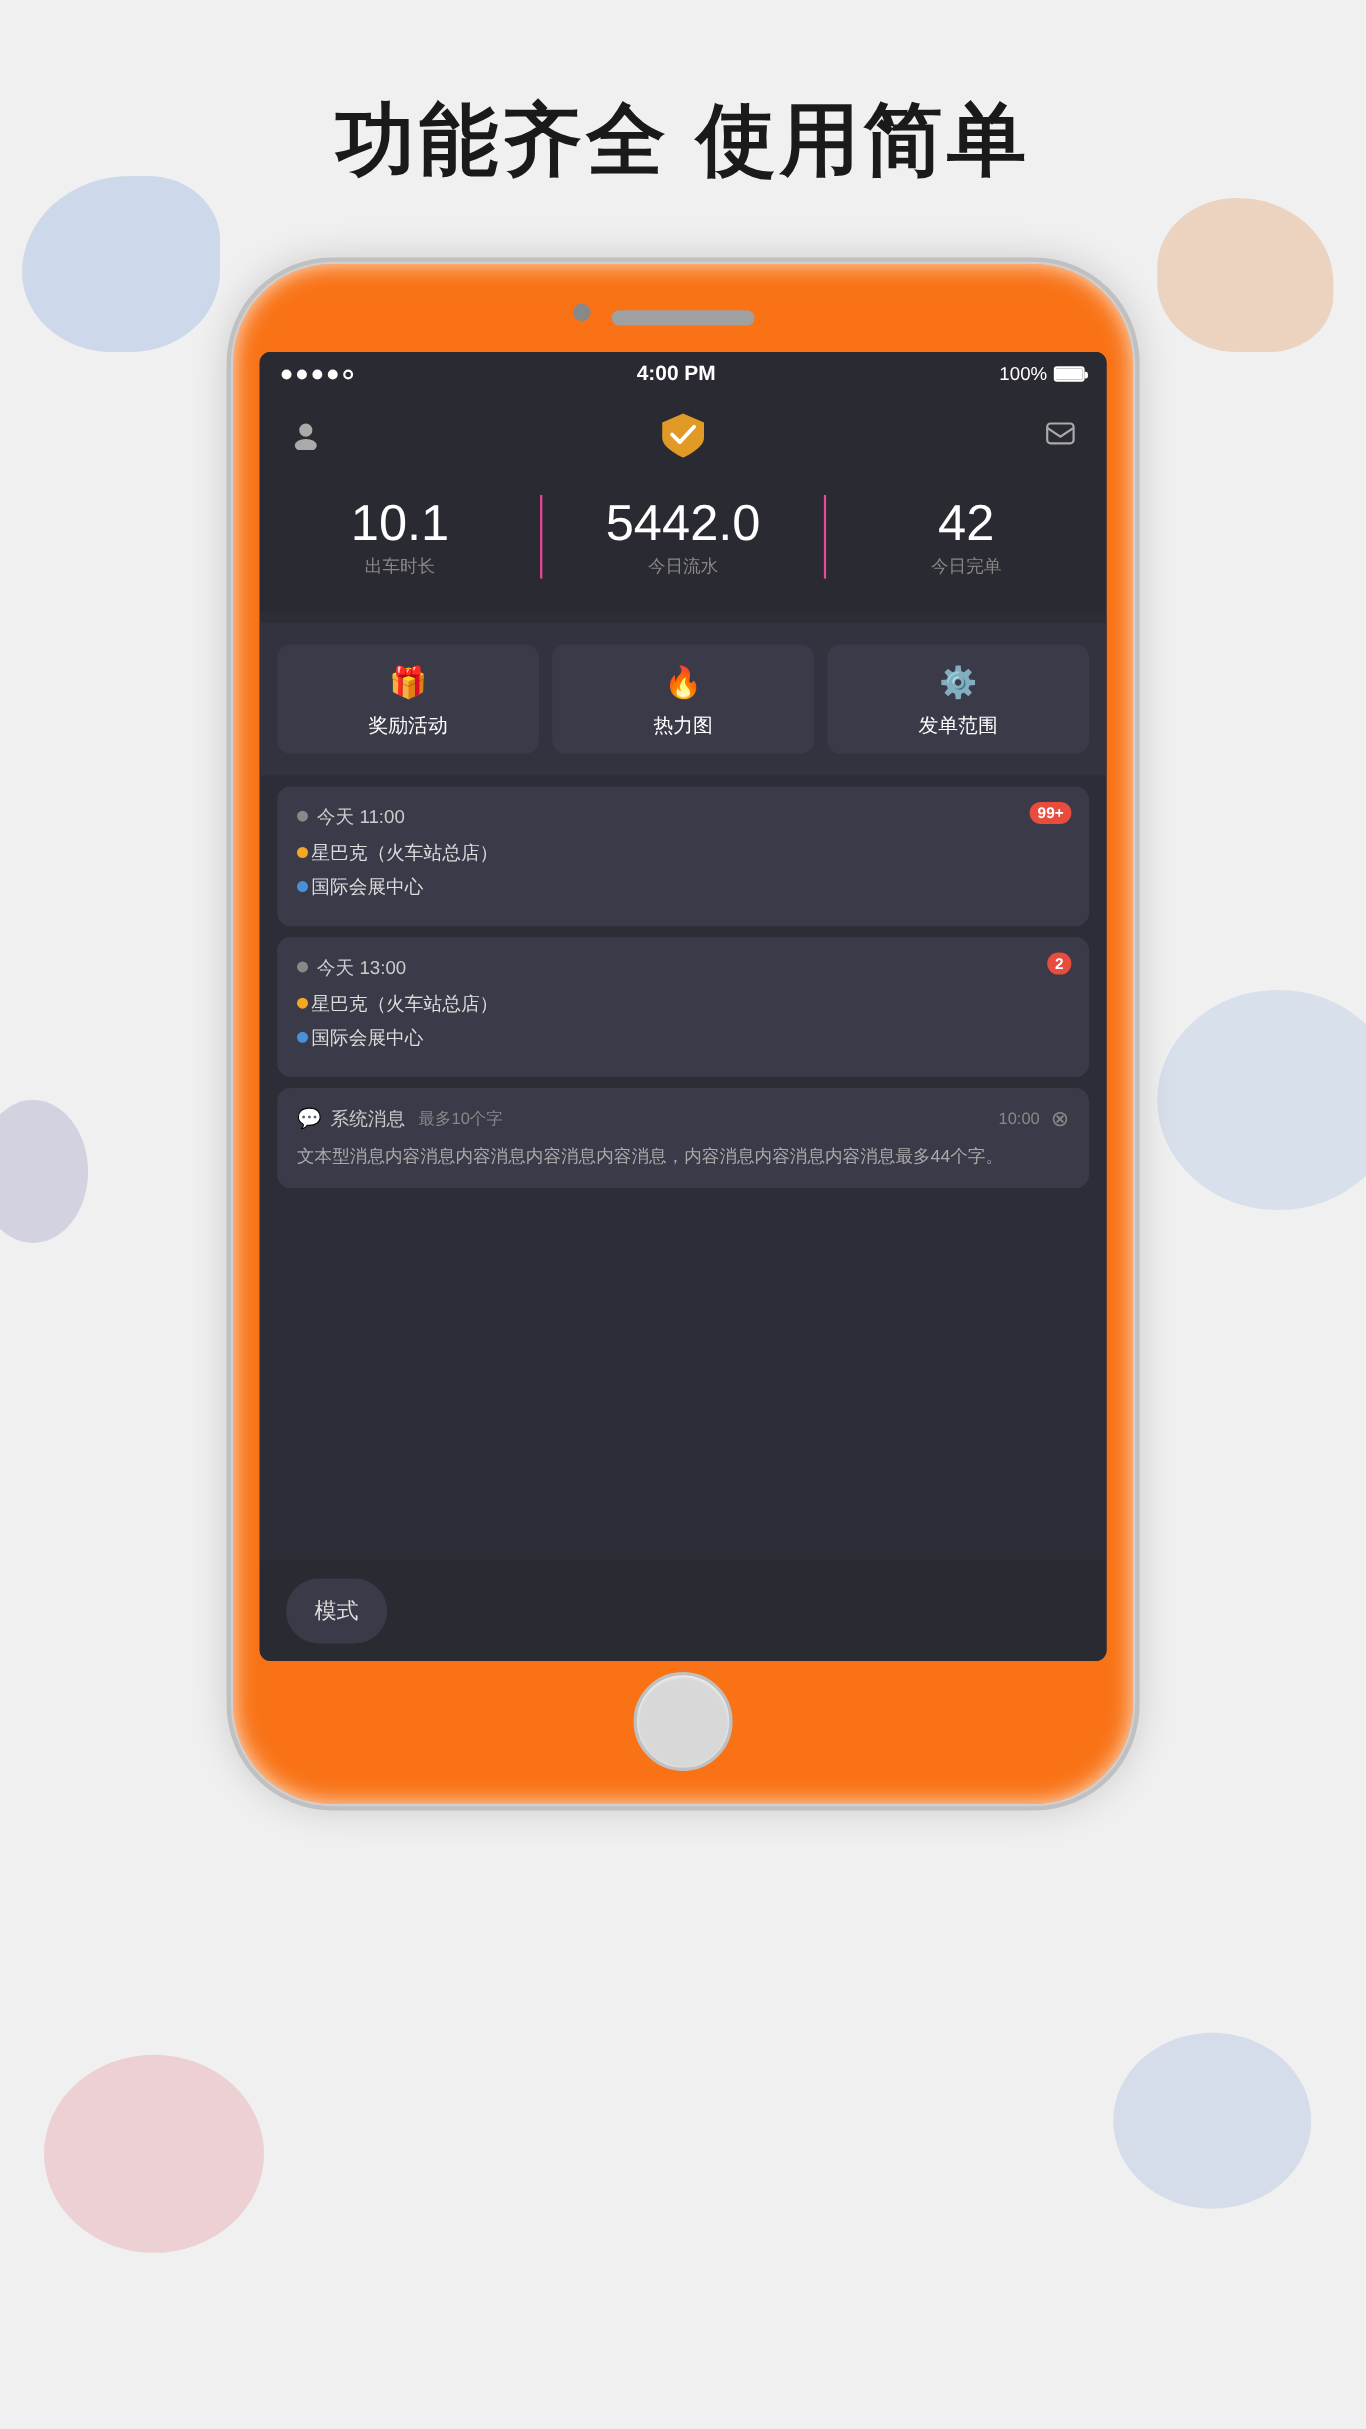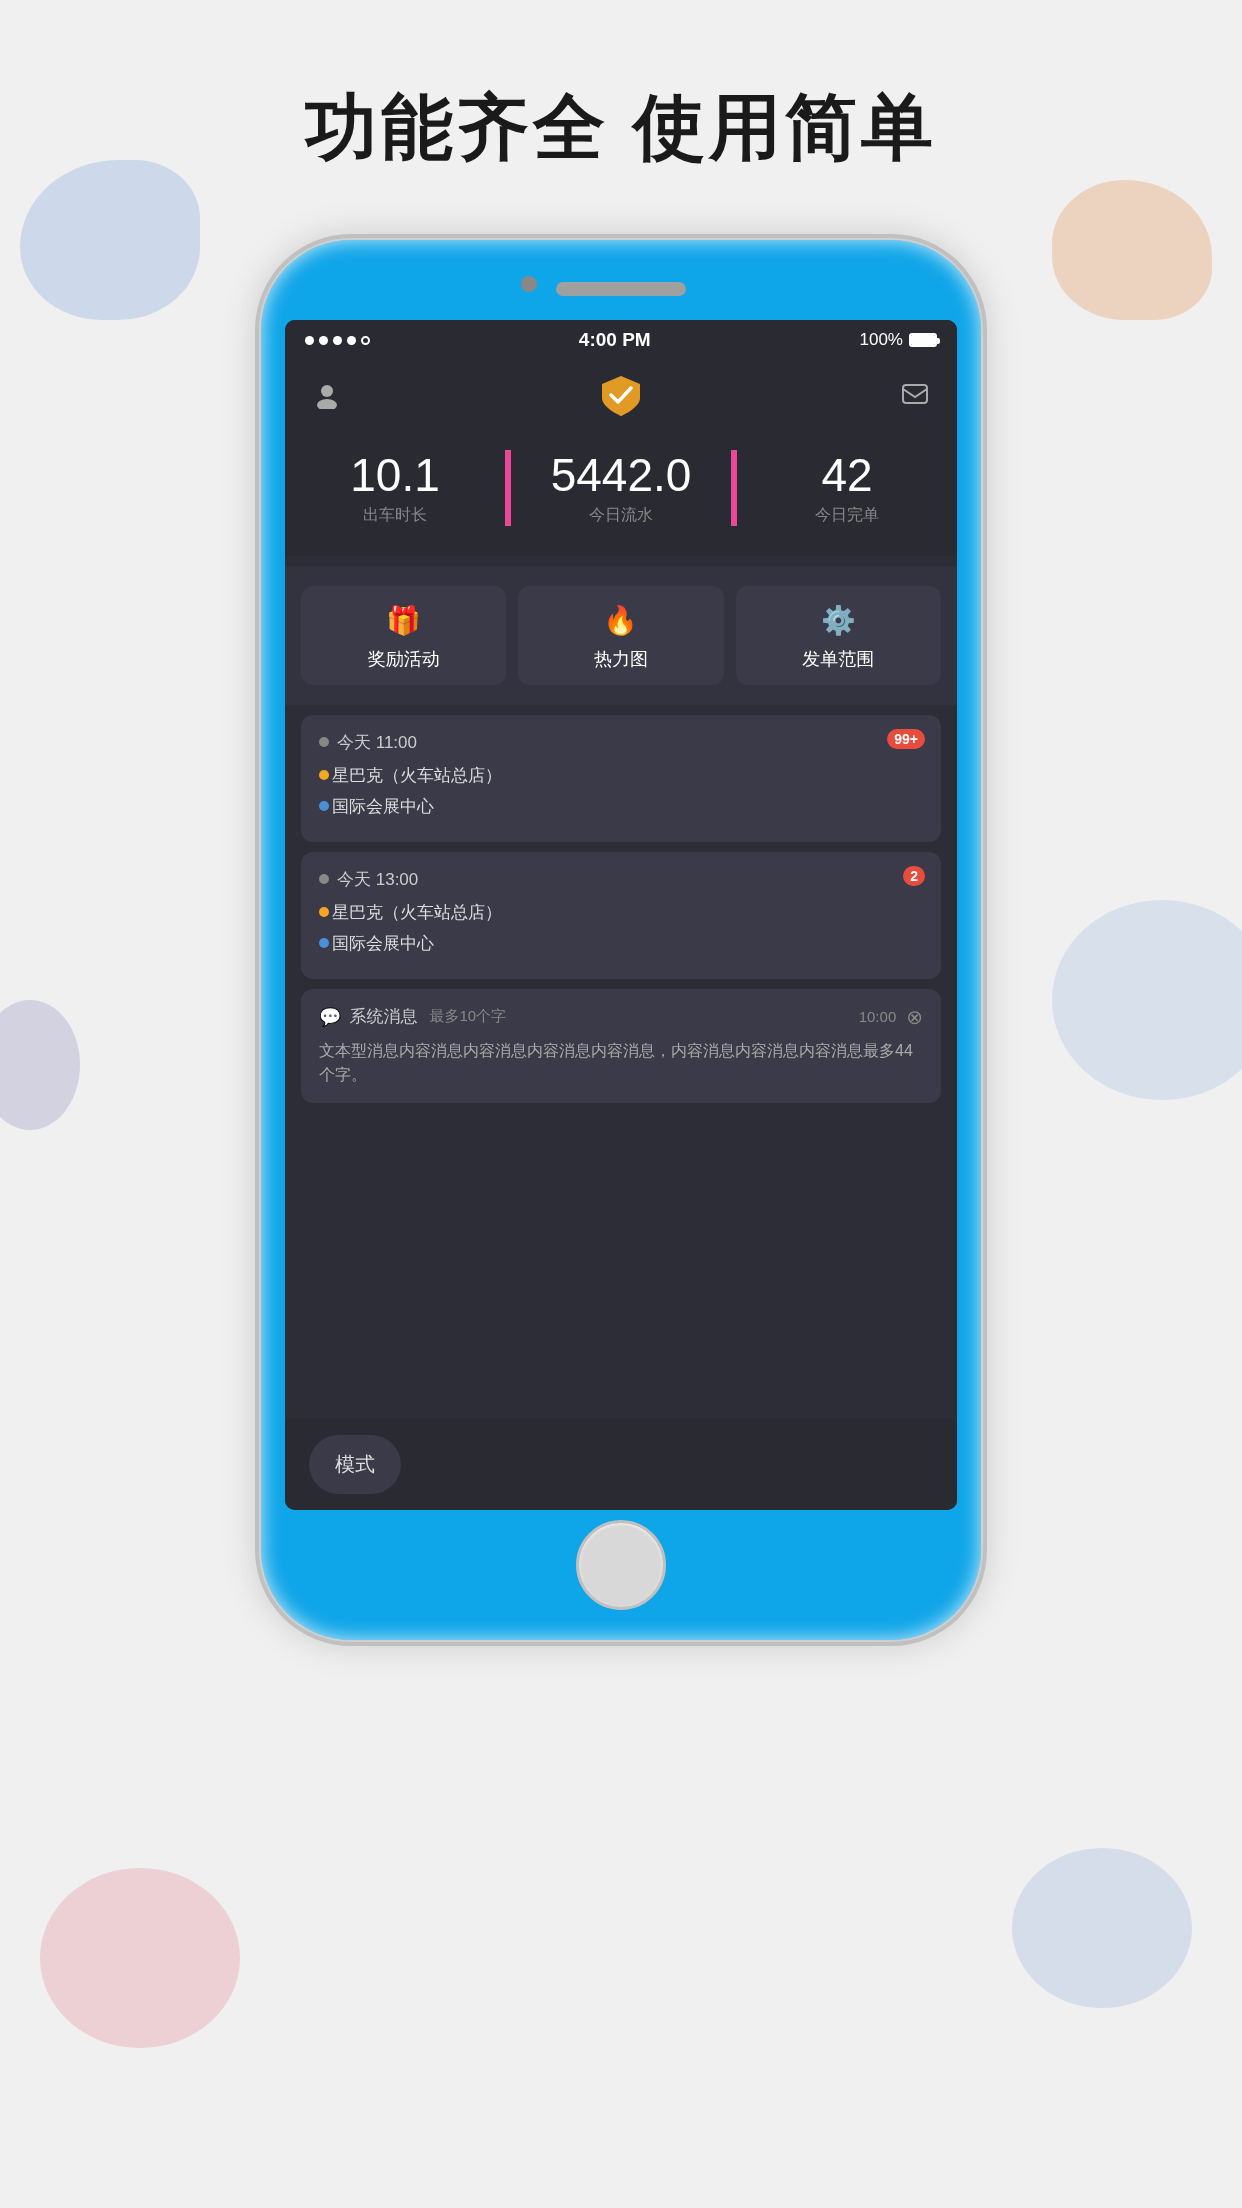--- a/index.html
+++ b/index.html
@@ -72,23 +72,23 @@
       width: 100%;
       letter-spacing: 4px;
     }
 
     
     .phone-frame {
       position: absolute;
       top: 240px;
       left: 50%;
       transform: translateX(-50%);
-      width: 720px;
+      width: 818px;
       height: 1400px;
-      background: #0ea5e9;
+      background: #f97316;
       border-radius: 90px;
       box-shadow:
         0 0 0 2px #d0d0d0,
         0 0 0 6px #c0c0c0,
         0 0 40px rgba(0,0,0,0.2),
         inset 0 0 20px rgba(255,255,255,0.8);
     }
 
     
     .phone-screen {
@@ -203,21 +203,21 @@
       padding: 20px 0 30px;
       display: flex;
       justify-content: space-around;
       align-items: flex-start;
     }
     .stat-item {
       text-align: center;
       flex: 1;
     }
     .stat-item + .stat-item {
-      border-left: 6px solid #ec4899;
+      border-left: 2px solid #ec4899;
     }
     .stat-value {
       font-size: 46px;
       font-weight: 300;
       color: white;
       line-height: 1.1;
     }
     .stat-label {
       font-size: 16px;
       color: #888;

